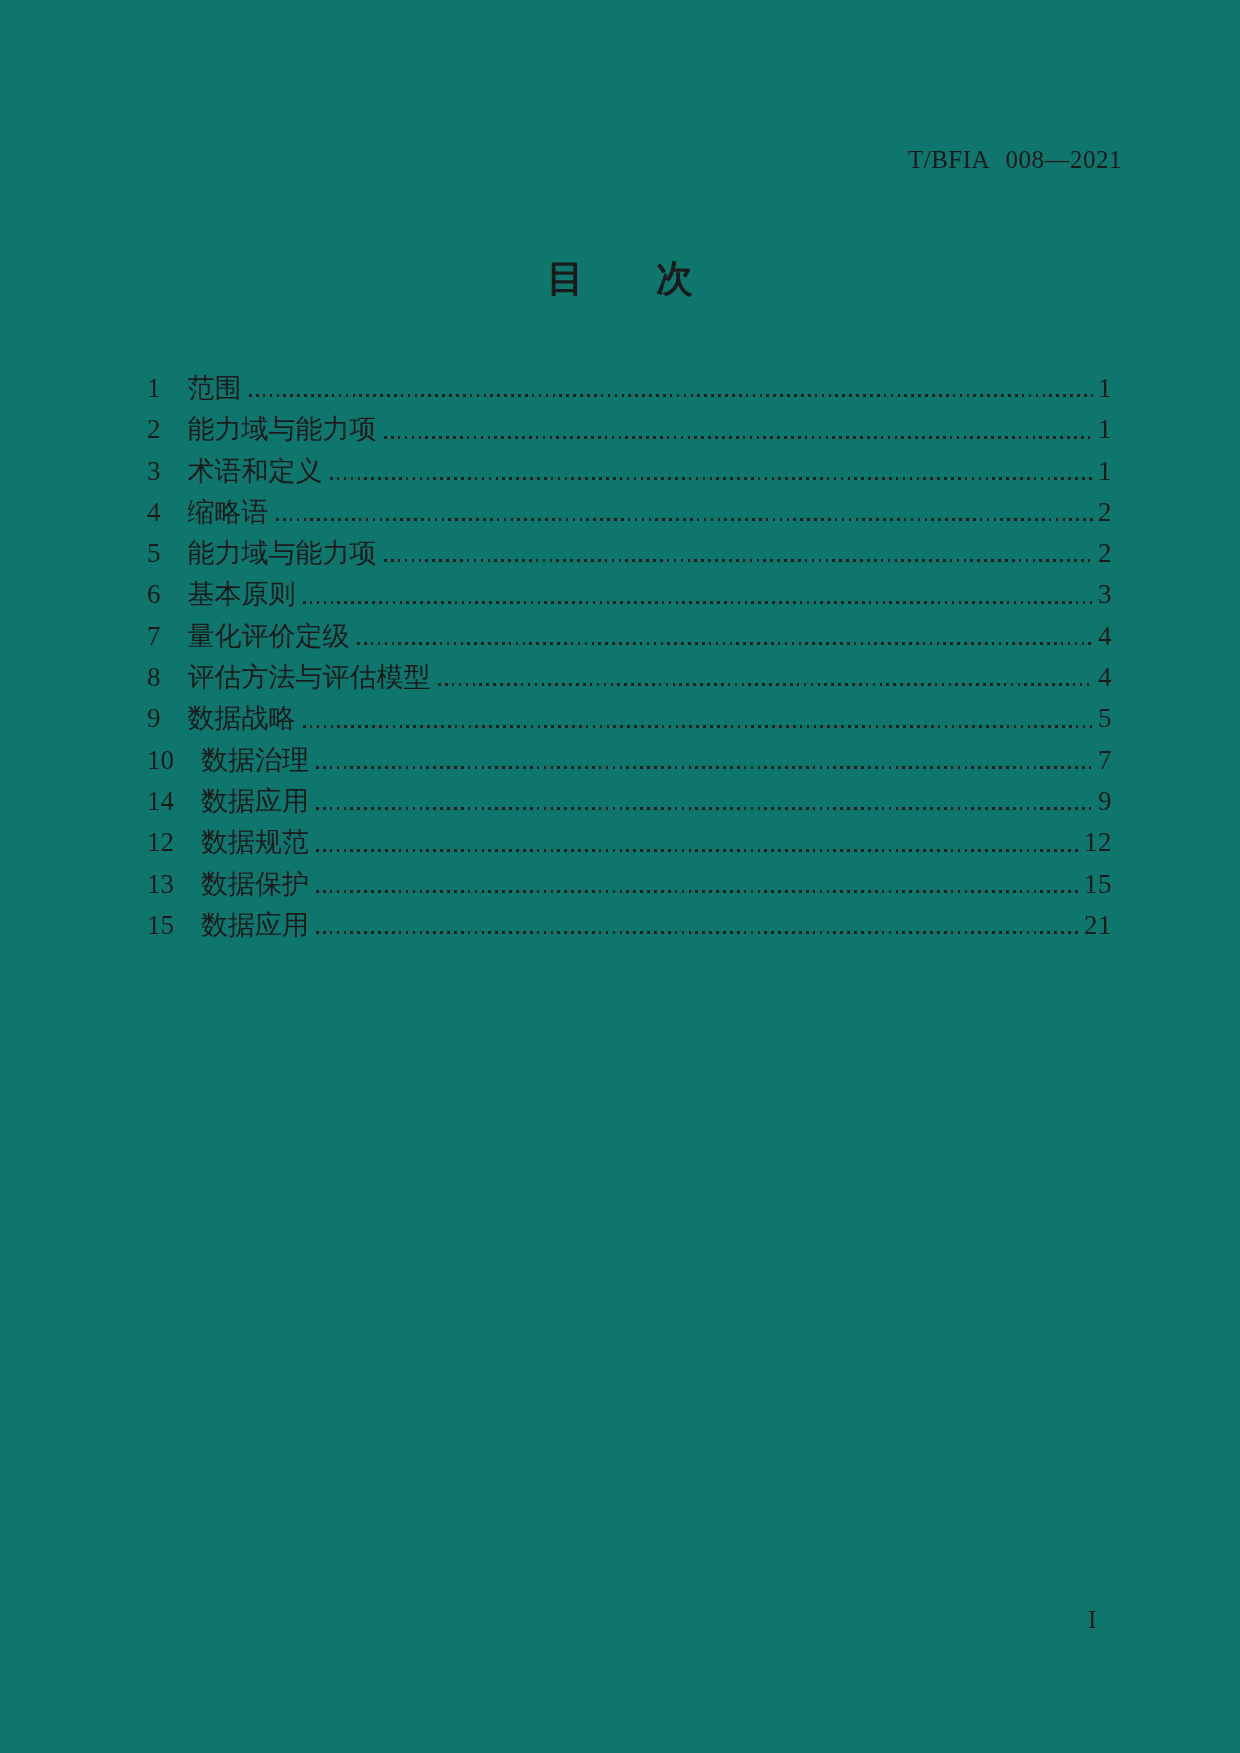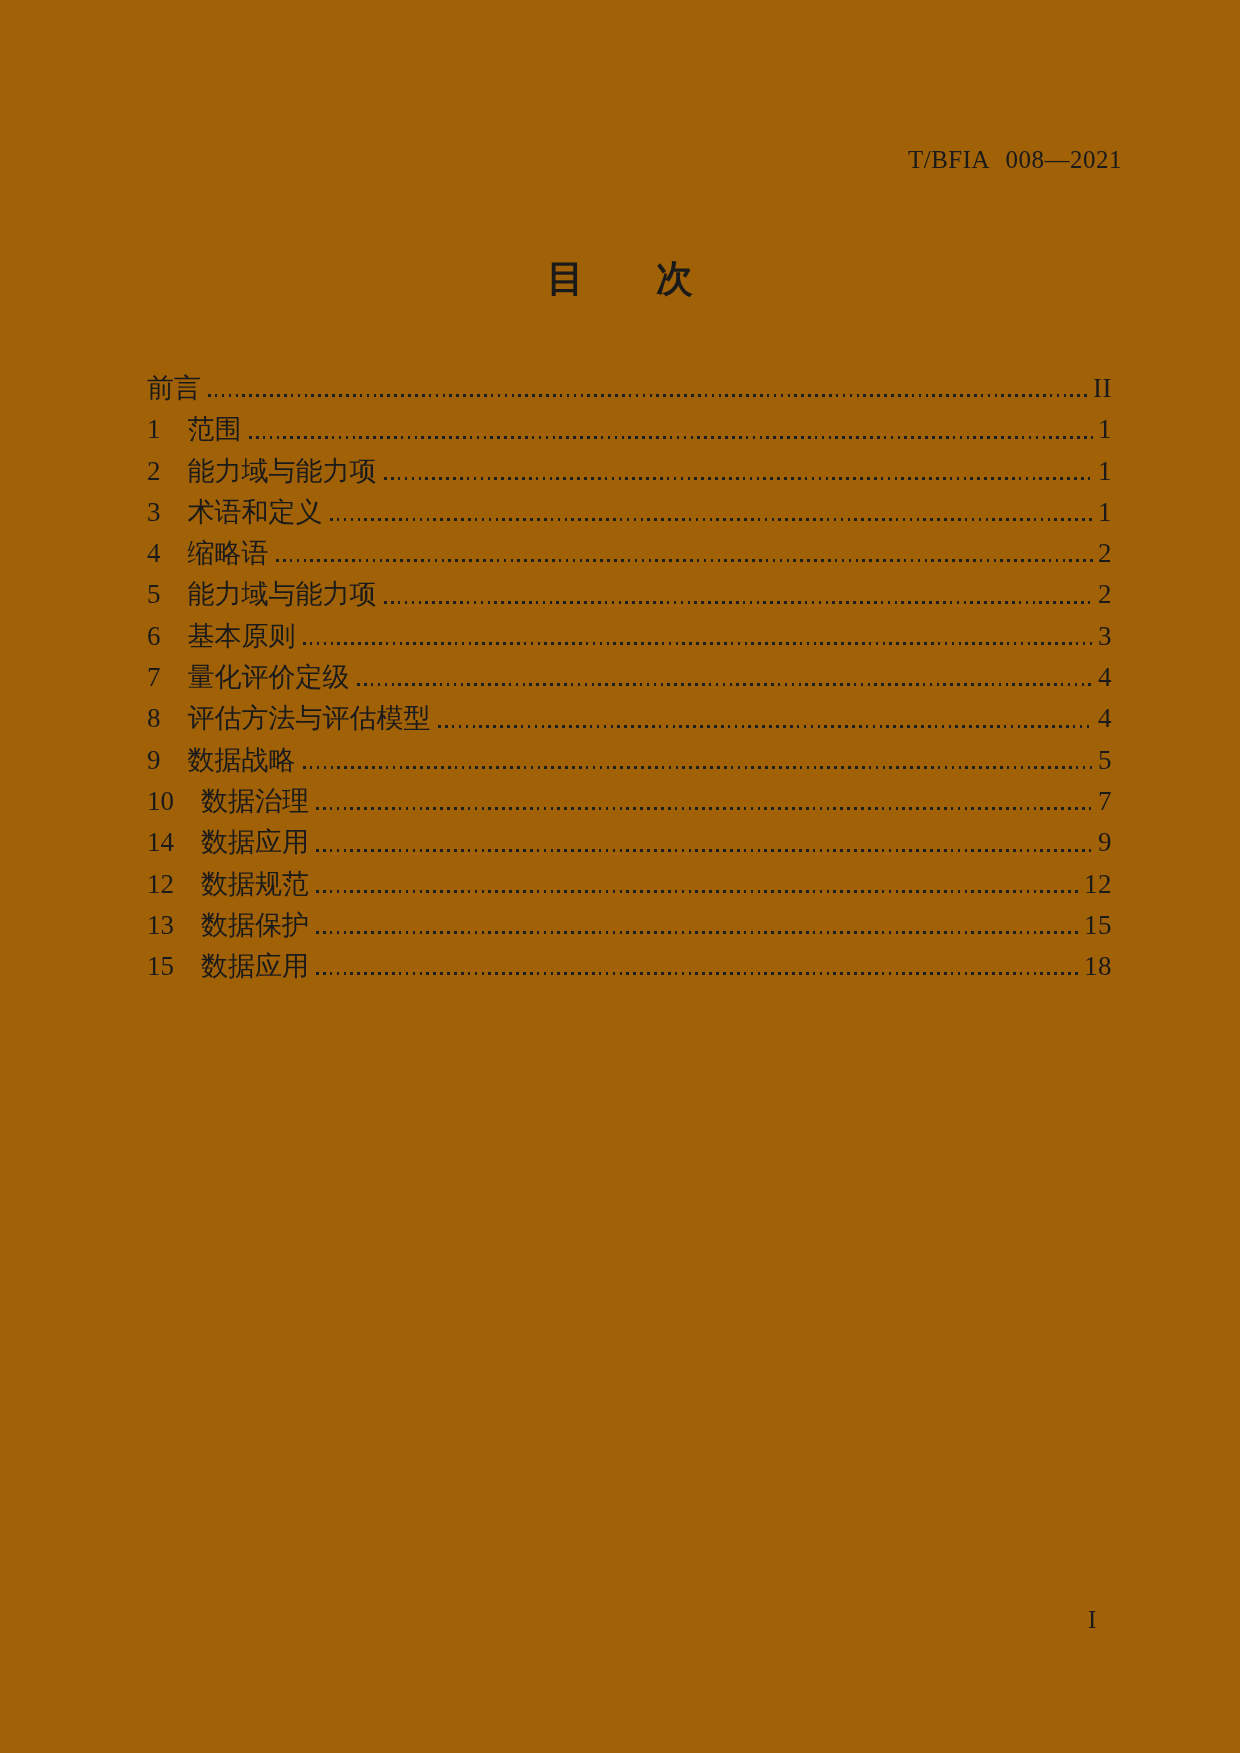--- a/index.html
+++ b/index.html
@@ -4,21 +4,21 @@
 <style>
   html, body {
     margin: 0;
     padding: 0;
     background: #ffffff;
   }
   .page {
     position: relative;
     width: 1240px;
     height: 1753px;
-    background: #a16207;
+    background: #0f766e;
     color: #1a1a1a;
     font-family: "Liberation Serif", "DejaVu Serif", serif;
     overflow: hidden;
   }
   .header-code {
     position: absolute;
     top: 146px;
     right: 118px;
     font-size: 25px;
     letter-spacing: 0.5px;
@@ -84,26 +84,20 @@
 <div class="page">
 
   <div class="header-code">T/BFIA 008—2021</div>
 
   <div class="doc-title">
     <span>目</span>
     <span>次</span>
   </div>
 
   <div class="toc">
-  <div class="toc-row">
-
-    <span class="toc-title">前言</span>
-    <span class="toc-dots"></span>
-    <span class="toc-page">II</span>
-  </div>
 
   <div class="toc-row">
     <span class="toc-num">1</span>
     <span class="toc-title">范围</span>
     <span class="toc-dots"></span>
     <span class="toc-page">1</span>
   </div>
 
   <div class="toc-row">
     <span class="toc-num">2</span>
@@ -187,21 +181,21 @@
     <span class="toc-title">数据保护</span>
     <span class="toc-dots"></span>
     <span class="toc-page">15</span>
   </div>
 
 
   <div class="toc-row">
     <span class="toc-num">15</span>
     <span class="toc-title">数据应用</span>
     <span class="toc-dots"></span>
-    <span class="toc-page">18</span>
+    <span class="toc-page">21</span>
   </div>
 
 
 </div>
 
   <div class="footer-page">I</div>
 
 </div>
 
 </body></html>

